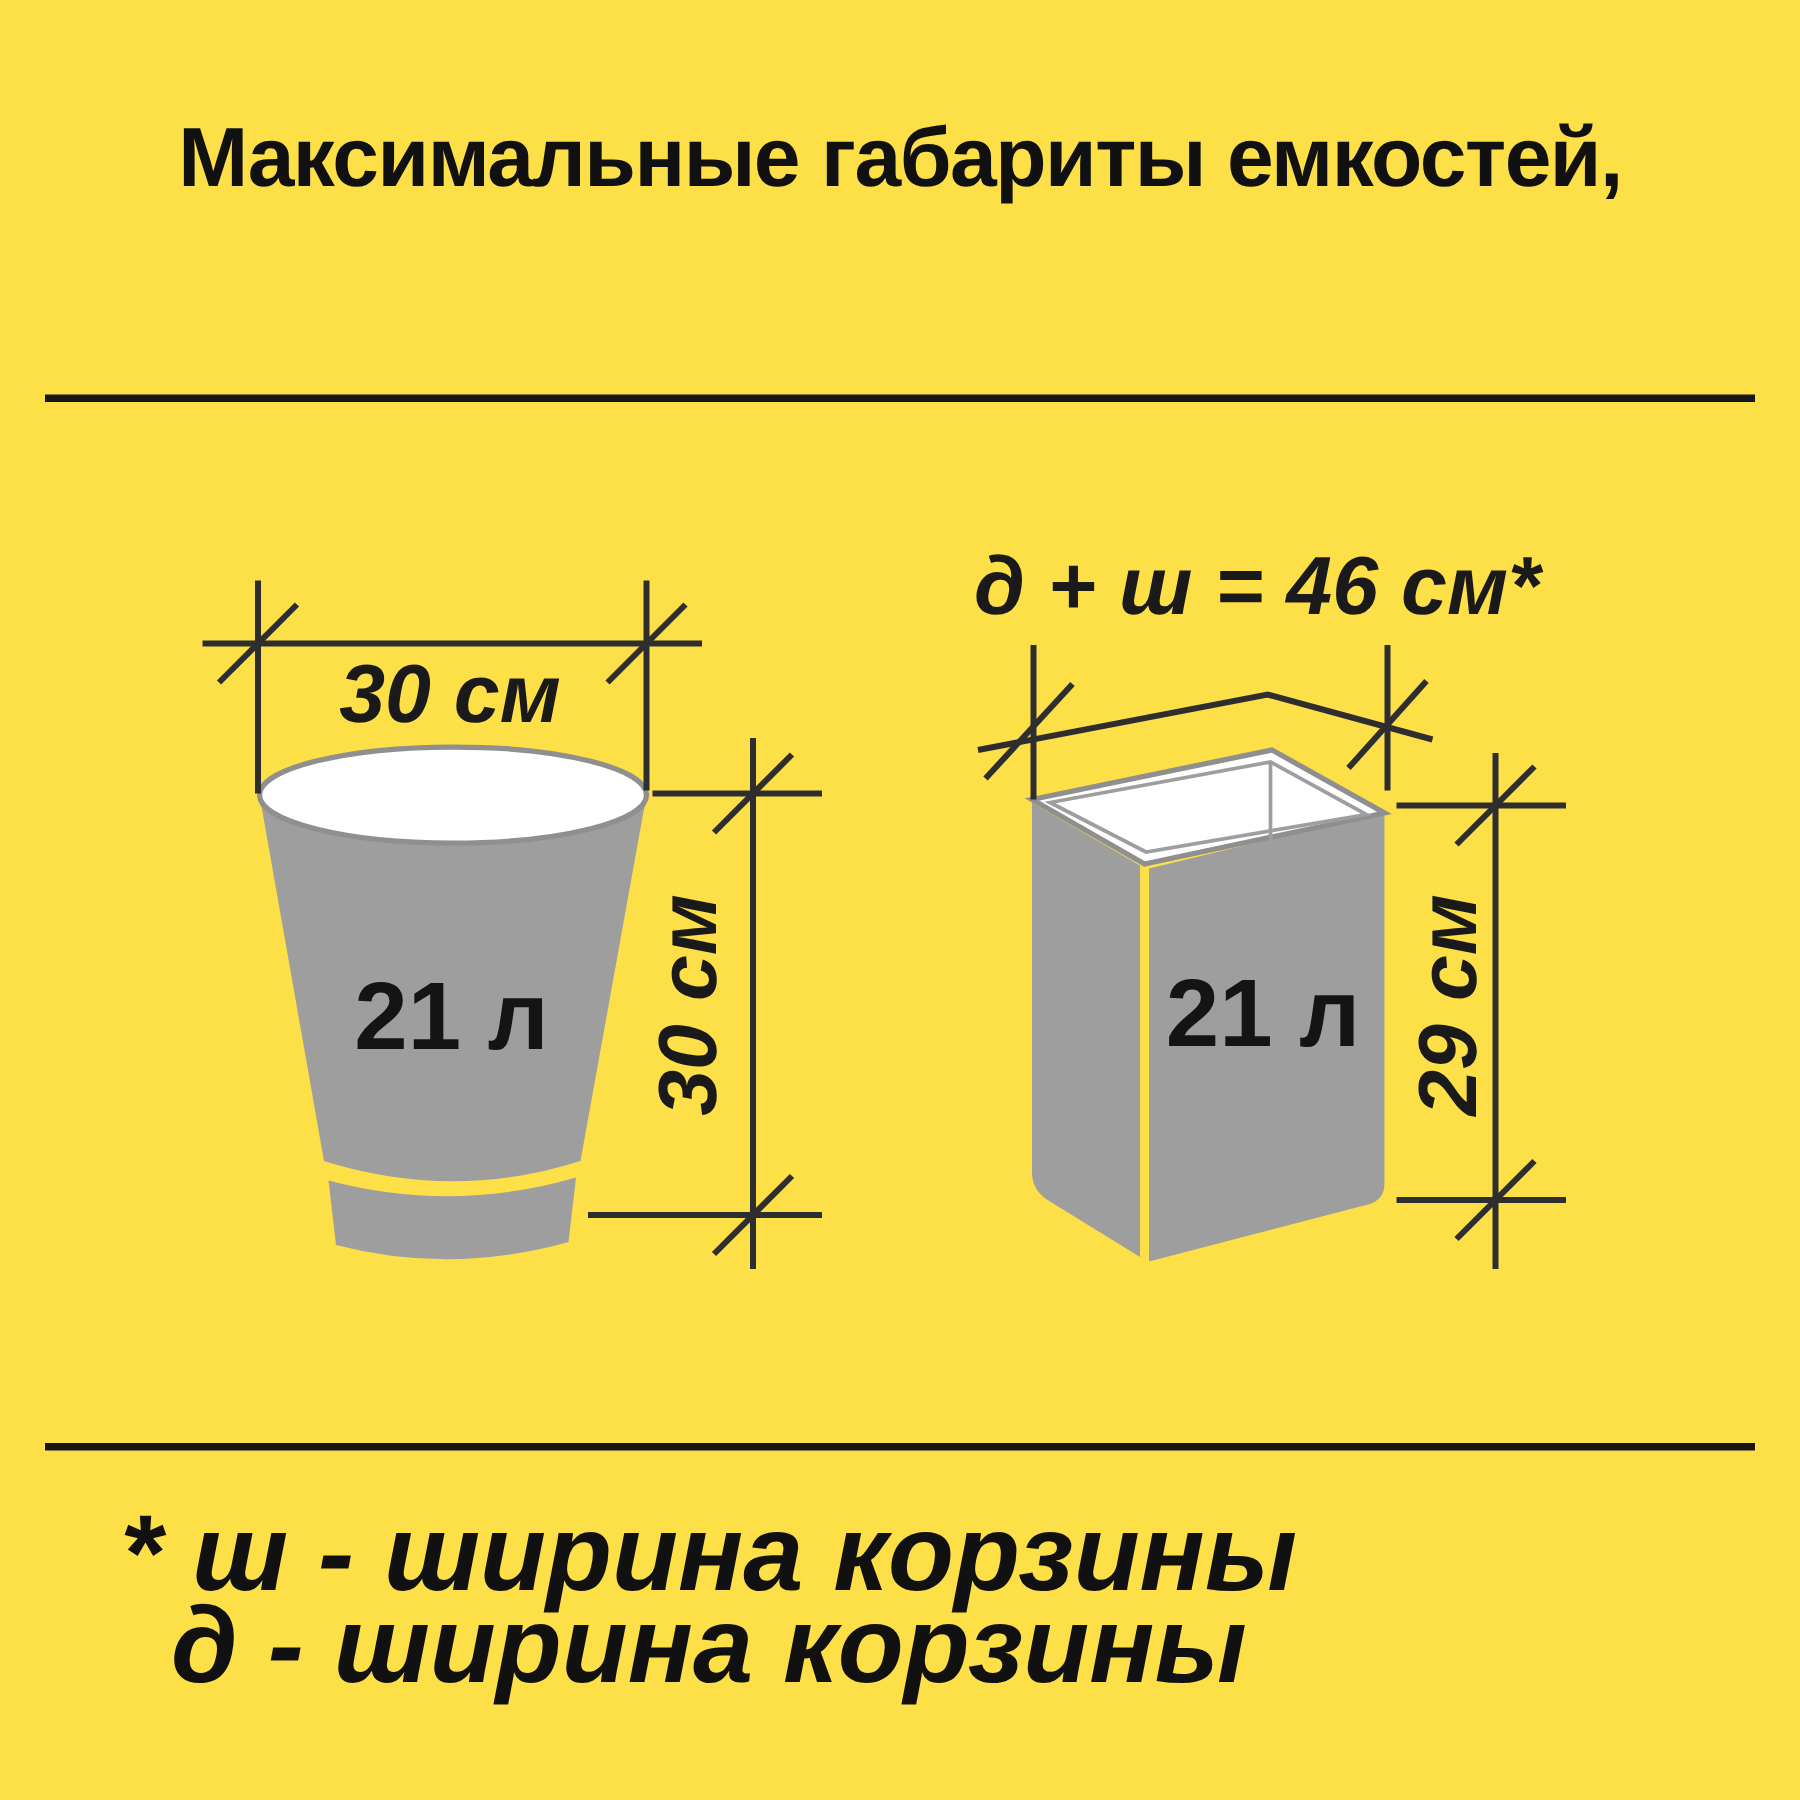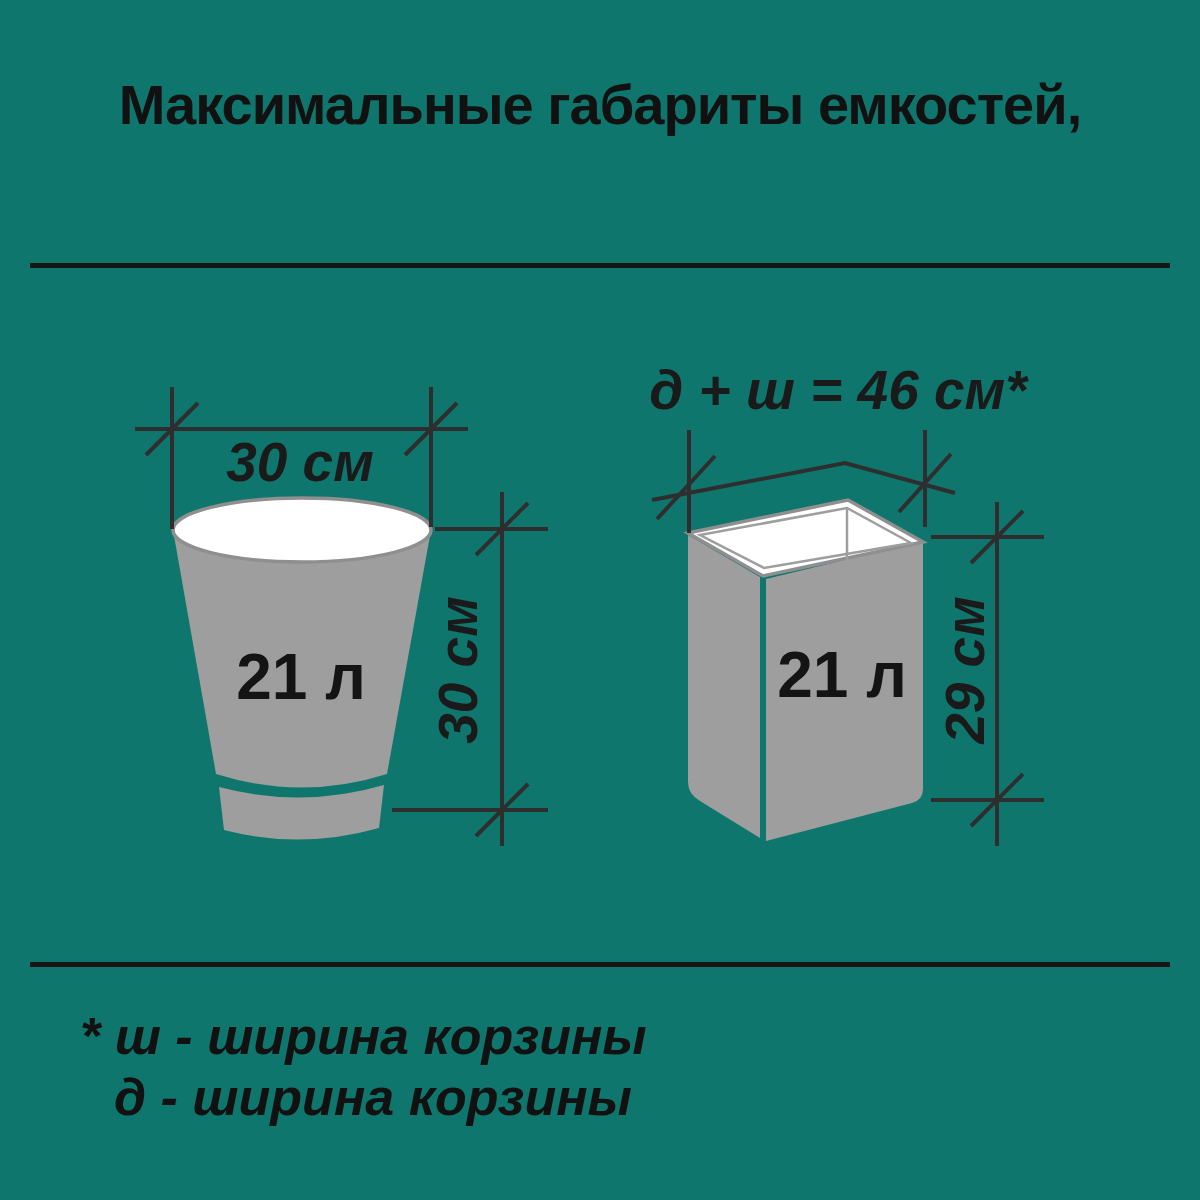--- a/index.html
+++ b/index.html
@@ -1,33 +1,33 @@
 <!DOCTYPE html>
 <html><head>
 <meta charset="utf-8">
 <style>
   html,body{margin:0;padding:0;background:#fff;}
-  .page{position:relative;width:1200px;height:1200px;background:#0f766e;overflow:hidden;
+  .page{position:relative;width:1200px;height:1200px;background:#fde047;overflow:hidden;
         font-family:"Liberation Sans","DejaVu Sans",sans-serif;}
   .title{position:absolute;top:68px;left:0;right:0;text-align:center;
          font-weight:700;font-size:56px;line-height:74px;color:#111;letter-spacing:-1px;}
   .rule{position:absolute;left:30px;width:1140px;height:5px;background:#161616;}
   .rule-top{top:263px;}
   .rule-bottom{top:962px;}
   .diagram-svg{position:absolute;left:0;top:0;width:1200px;height:1200px;}
   .dim-stroke{stroke:#2e2e2e;stroke-width:4;fill:none;}
   .rim-stroke{stroke:#8f8f8f;stroke-width:3.5;}
   .inner-stroke{stroke:#9e9e9e;stroke-width:2.5;}
   .gray-fill{fill:#9e9e9e;}
   .dim-label{font-family:"Liberation Sans","DejaVu Sans",sans-serif;
              font-style:italic;font-weight:700;font-size:55px;fill:#1a1a1a;}
   .vol-label{font-family:"Liberation Sans","DejaVu Sans",sans-serif;
              font-weight:700;font-size:64px;fill:#141414;}
   .footnote{position:absolute;left:80px;top:1006px;font-style:italic;font-weight:700;
-            font-size:52px;line-height:61px;color:#111;}
+            font-size:72px;line-height:61px;color:#111;}
   .footnote .fn2{padding-left:34px;}
 </style>
 </head>
 <body>
 
 <div class="page">
 
   <div class="title">
     <div>Максимальные габариты емкостей,</div>
   </div>

